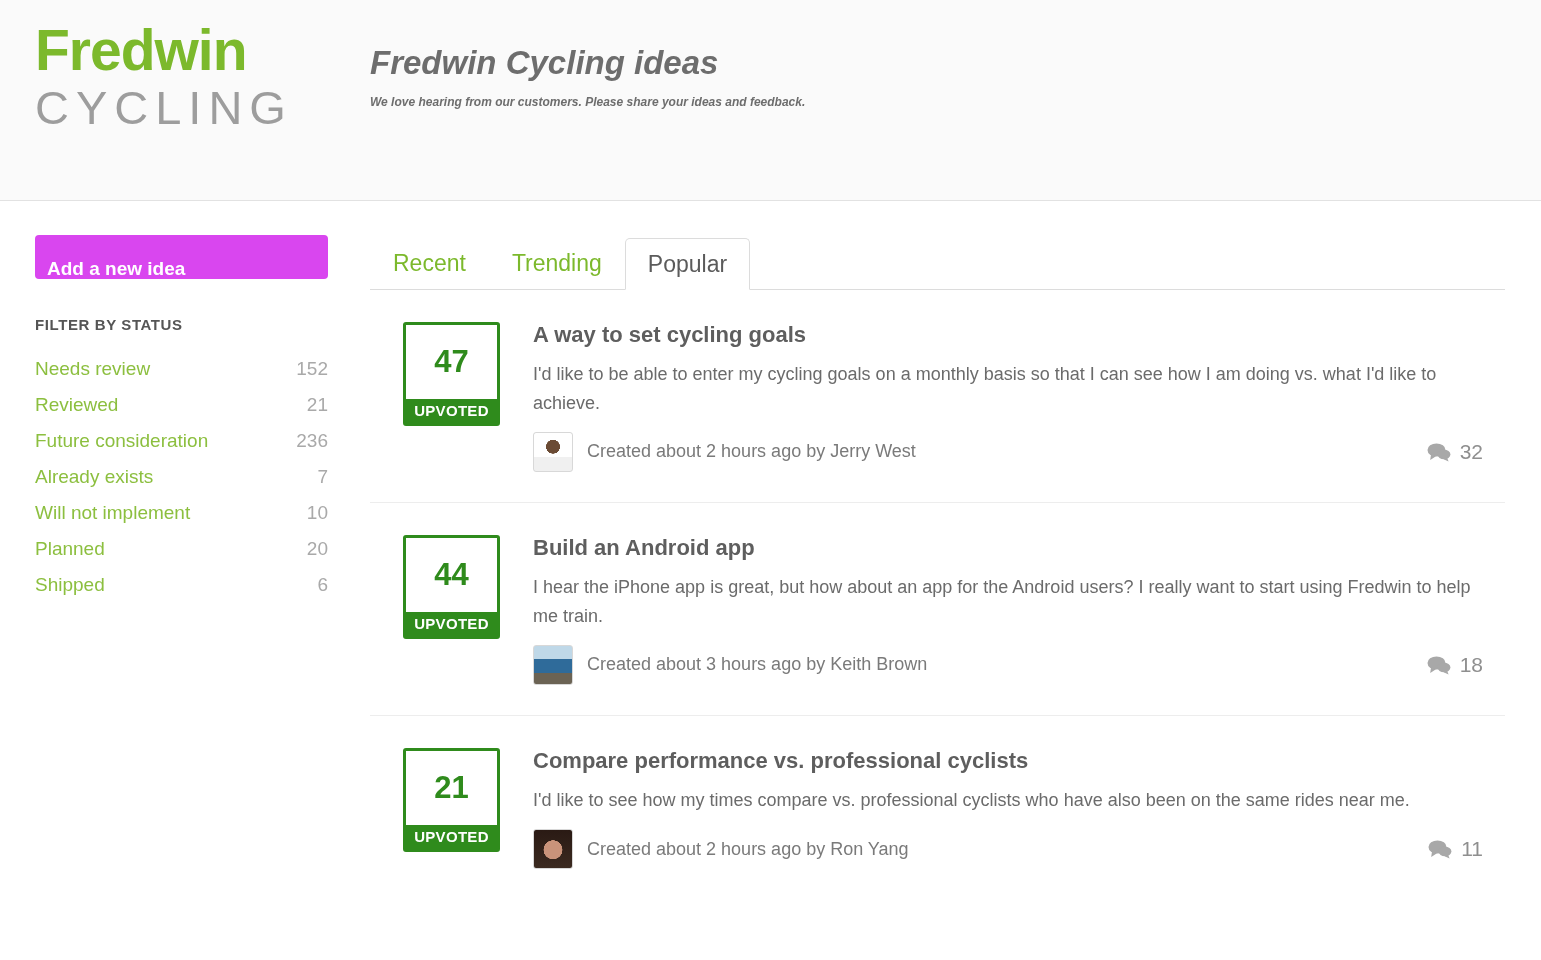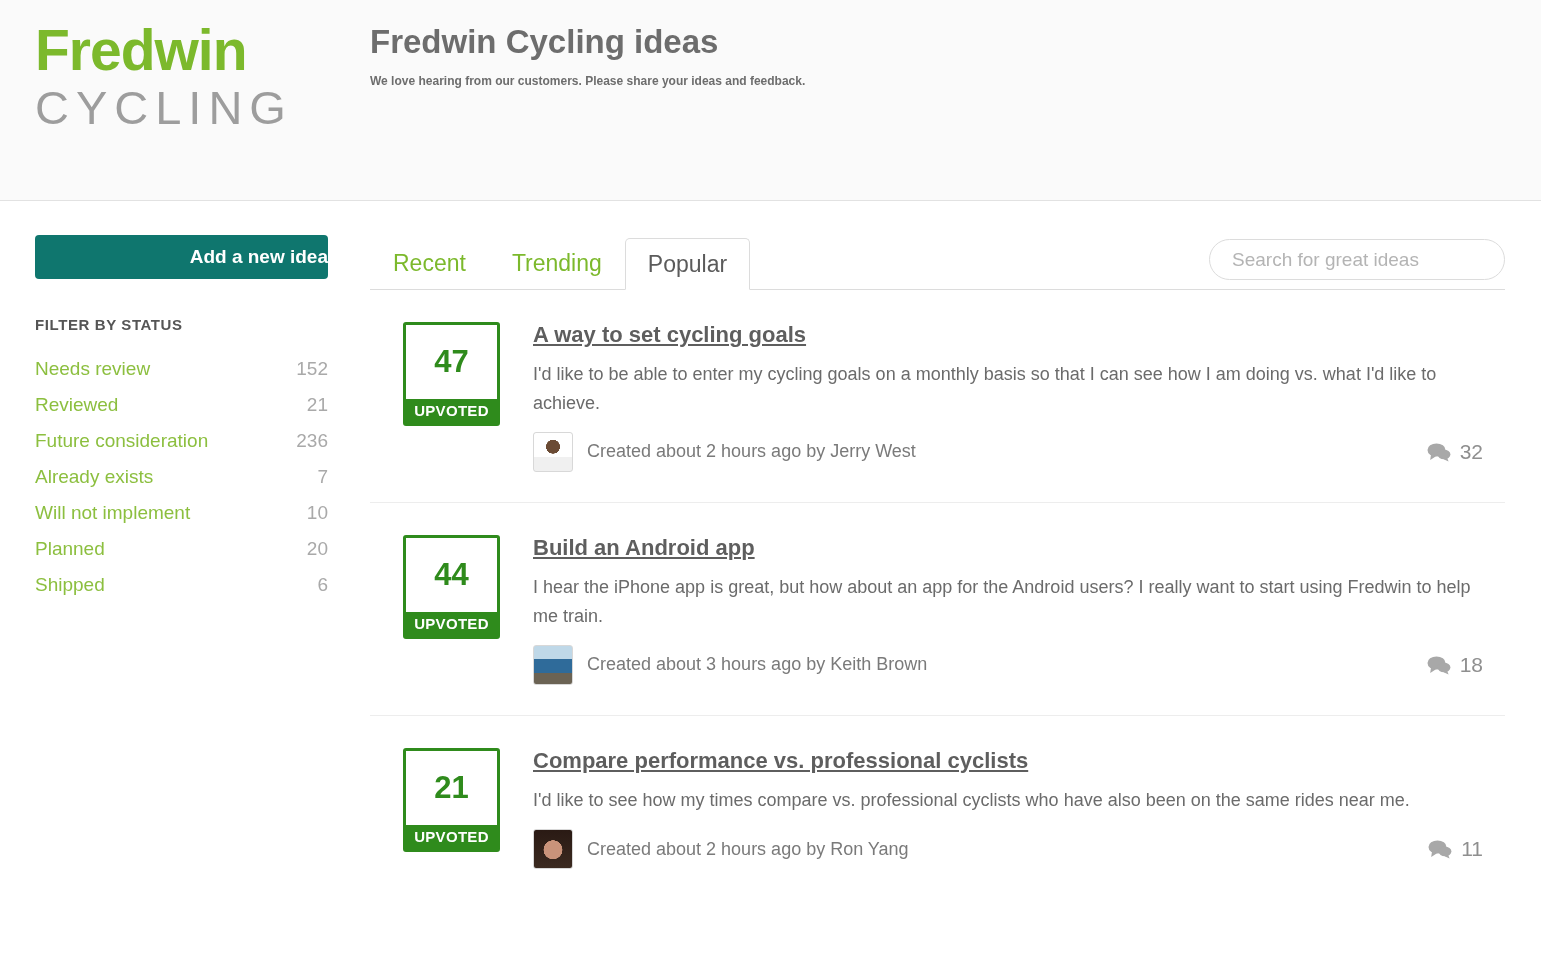--- a/index.html
+++ b/index.html
@@ -35,21 +35,22 @@
     letter-spacing: -1px;
   }
   .logo-sub {
     font-size: 47px;
     color: #9d9d9d;
     letter-spacing: 7px;
     line-height: 1.15;
     margin-top: 2px;
   }
   .header-text {
-    padding-top: 22px;
+    padding-top: 43px;
+    font-style: italic;
   }
   .header-title {
     font-size: 33px;
     font-weight: bold;
     color: #6d6d6d;
     margin: 0 0 12px 0;
     line-height: 1.2;
   }
   .header-sub {
     font-size: 12px;
@@ -73,30 +74,30 @@
     flex: 1 1 auto;
     padding-right: 36px;
   }
 
   
   .add-idea-btn {
     display: block;
     width: 293px;
     height: 44px;
     line-height: 44px;
-    text-align: right;
-    background: #0f766e;
+    text-align: left;
+    background: #d946ef;
     color: #ffffff;
     font-size: 19px;
     font-weight: bold;
     border: none;
     border-radius: 4px;
     cursor: pointer;
     font-family: "Liberation Sans", sans-serif;
-    padding: 0;
+    padding: 12px;
   }
   .filter-heading {
     margin-top: 37px;
     font-size: 15px;
     font-weight: bold;
     letter-spacing: 0.6px;
     color: #555555;
     text-transform: uppercase;
   }
   .filter-list {
@@ -217,21 +218,20 @@
   }
 
   .idea-main { flex: 1 1 auto; min-width: 0; }
   .idea-title {
     font-size: 22px;
     font-weight: bold;
     color: #5e5e5e;
     margin: 0 0 12px 0;
     cursor: pointer;
     line-height: 1.2;
-    text-decoration: underline;
   }
   .idea-desc {
     font-size: 18px;
     color: #6b6b6b;
     line-height: 1.6;
     margin: 0 0 14px 0;
     max-width: 940px;
   }
   .idea-meta {
     display: flex;
@@ -331,23 +331,20 @@
   </aside>
 
   <main class="content">
 
     <div class="tabs-row">
       <div class="tabs">
         <button class="tab">Recent</button>
         <button class="tab">Trending</button>
         <button class="tab active">Popular</button>
       </div>
-      <div class="search-wrap">
-        <input class="search-input" type="text" placeholder="Search for great ideas" style="">
-      </div>
     </div>
 
     <ul class="idea-list">
 
       <li class="idea-row">
         <div class="vote-box">
           <div class="vote-count">47</div>
           <div class="vote-state">UPVOTED</div>
         </div>
         <div class="idea-main">

